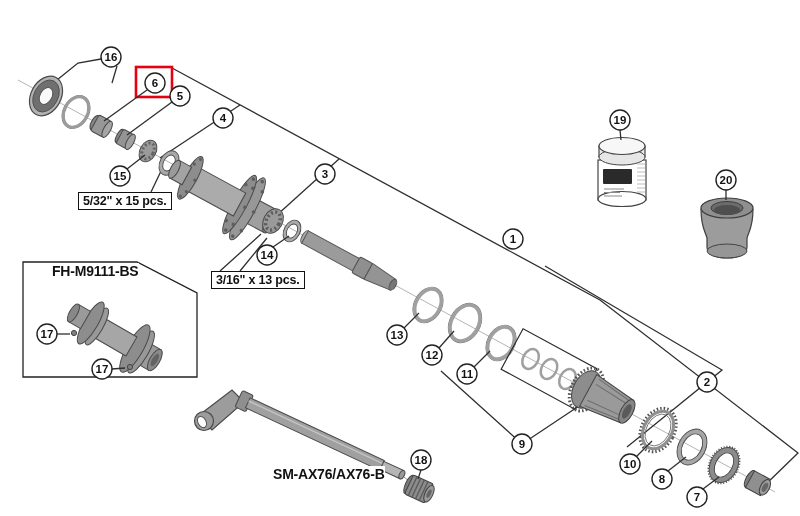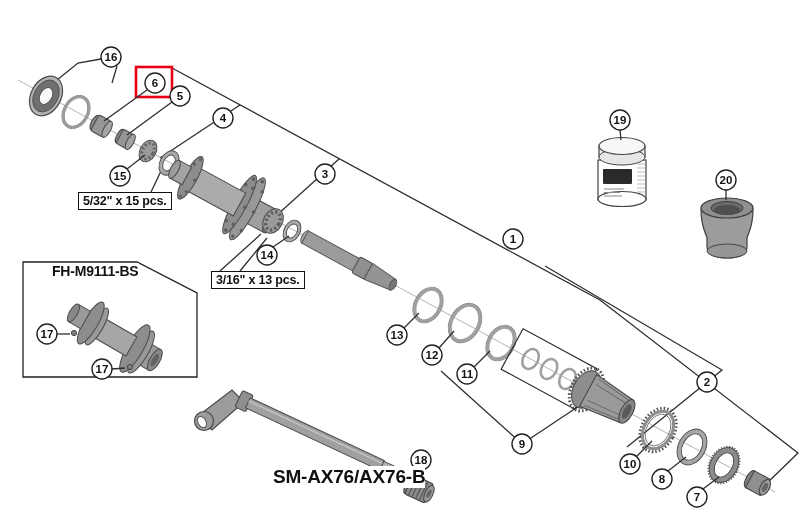--- a/index.html
+++ b/index.html
@@ -1,21 +1,21 @@
 <!DOCTYPE html>
 <html><head>
 <meta charset="utf-8">
 <style>
   html,body{margin:0;padding:0;background:#fff;}
   #stage{position:relative;width:800px;height:516px;background:#ffffff;overflow:hidden;
          font-family:"Liberation Sans",sans-serif;}
   #art{position:absolute;left:0;top:0;}
   .plabel{position:absolute;background:#fff;color:#111;font-weight:bold;white-space:nowrap;padding-left:22px;}
   .boxed{border:1.6px solid #111;padding:0 4px;font-size:12.5px;line-height:16px;letter-spacing:-0.2px;}
-  .plain{font-size:19px;letter-spacing:-0.2px;}
+  .plain{font-size:14px;letter-spacing:-0.2px;}
   .callout-text{font-weight:bold;}
 </style>
 </head>
 <body>
 
 <div id="stage">
 
   <svg id="art" width="800" height="516" viewBox="0 0 800 516">
 
     <g stroke="#b4b4b4" stroke-width="1">

